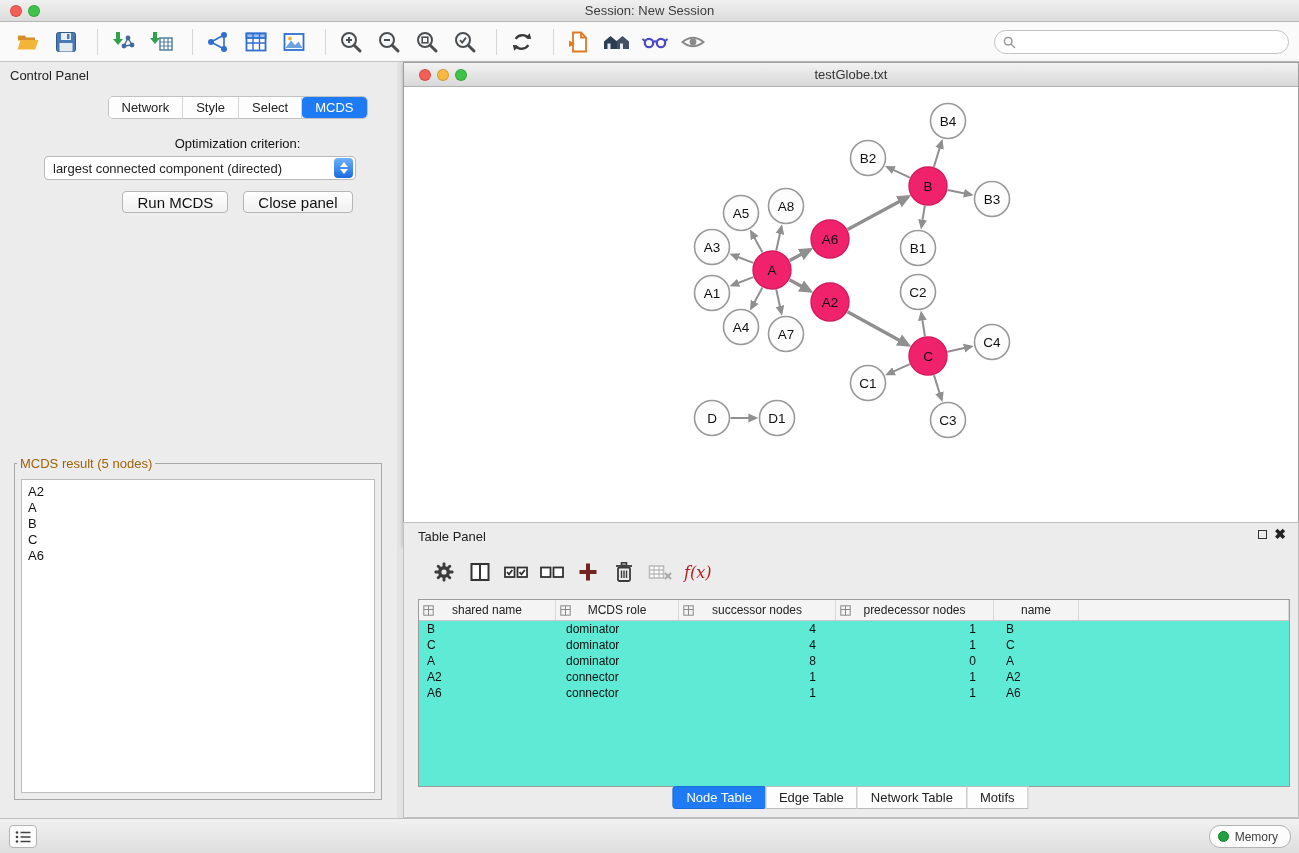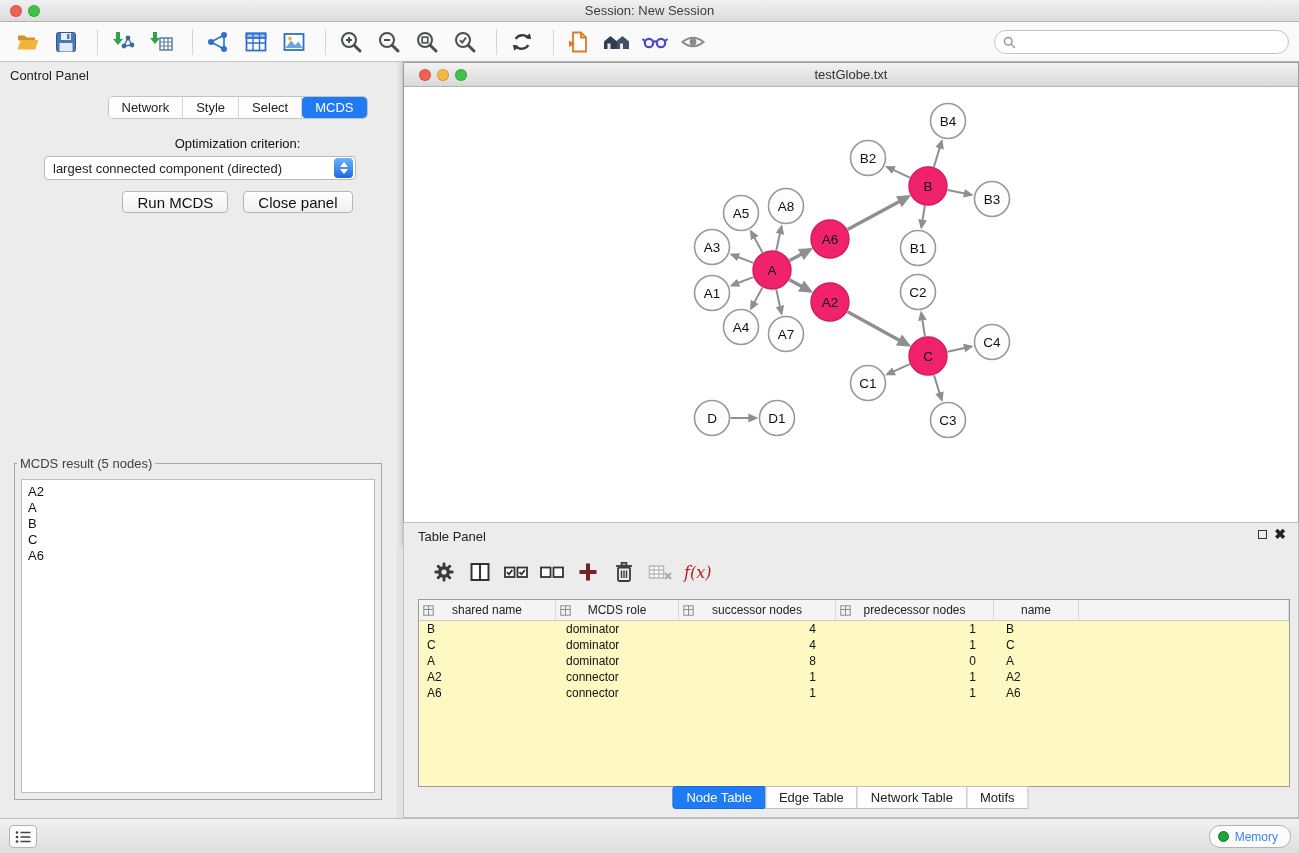--- a/index.html
+++ b/index.html
@@ -47,21 +47,21 @@
     background:linear-gradient(#6db2fb,#1a6ae0); display:flex; flex-direction:column; align-items:center; justify-content:center; gap:2px; }
   .dd-up { width:0;height:0;border-left:4px solid transparent;border-right:4px solid transparent;border-bottom:5px solid #fff; }
   .dd-down { width:0;height:0;border-left:4px solid transparent;border-right:4px solid transparent;border-top:5px solid #fff; }
 
   .btnrow { position:absolute; top:129px; width:100%; display:flex; justify-content:center; gap:15px; }
   .pushbtn { height:22px; padding:0 14px; font-size:15px; color:#111; background:linear-gradient(#ffffff,#f0f0f0);
     border:1px solid #b5b5b5; border-radius:4px; font-family:"Liberation Sans",sans-serif; }
 
   .result-fieldset { position:absolute; left:14px; top:394px; width:368px; height:344px;
     border:1px solid #a8a8a8; }
-  .result-legend { font-size:13px; padding:0 3px; margin-left:2px; color:#404040; }
+  .result-legend { font-size:13px; padding:0 3px; margin-left:2px; color:#a16207; }
   .result-list { position:absolute; left:6px; right:6px; top:8px; bottom:6px; background:#fff;
     border:1px solid #bdbdbd; padding:4px 6px; overflow:auto; }
   .mcds-item { font-size:13px; line-height:16px; color:#111; }
 
   
   .right-bg { position:absolute; left:397px; top:62px; right:0; bottom:35px; background:#e3e3e3; }
 
   
   .network-window { position:absolute; left:6px; top:0; right:0; height:484px; background:#fef9c3;
     border:1px solid #9e9e9e; box-shadow:0 1px 4px rgba(0,0,0,.25); }
@@ -71,21 +71,21 @@
   .grip { position:absolute; right:1px; bottom:1px; }
 
   
   .table-panel { position:absolute; left:6px; top:460px; right:0; height:296px; background:#ececec; border:1px solid #c0c0c0; }
   .table-panel .panel-head .ptitle { left:14px; }
   .table-panel .winctl { right:12px; }
   .table-toolbar { position:absolute; top:28px; left:0; right:0; height:42px; display:flex; align-items:center; padding-left:22px; }
   .ttbtn { width:36px; height:32px; display:flex; align-items:center; justify-content:center; }
   .fx-label { font-family:"DejaVu Serif", serif; font-style:italic; font-size:16px; color:#b91c1c; margin-left:6px; }
 
-  .dtable { position:absolute; left:14px; right:8px; top:76px; height:188px; background:#fef9c3; border:1px solid #9c9c9c; overflow:hidden; }
+  .dtable { position:absolute; left:14px; right:8px; top:76px; height:188px; background:#5eead4; border:1px solid #9c9c9c; overflow:hidden; }
   .thead { display:grid; grid-template-columns:137px 123px 157px 158px 85px 1fr; background:#f4f4f4; border-bottom:1px solid #c9c9c9; height:21px; }
   .thcell { position:relative; display:flex; align-items:center; justify-content:center; font-size:12px; color:#222;
     border-right:1px solid #d8d8d8; }
   .thcell .hicon { position:absolute; left:4px; top:5px; }
   .trow { display:grid; grid-template-columns:137px 123px 157px 158px 85px 1fr; height:16px; }
   .tcell { font-size:12px; line-height:16px; color:#111; white-space:nowrap; overflow:hidden; }
   .tcell.c0 { padding-left:8px; }
   .tcell.c1 { padding-left:10px; }
   .tcell.c2 { text-align:right; padding-right:20px; }
   .tcell.c3 { text-align:right; padding-right:18px; }
@@ -94,21 +94,21 @@
   .table-tabs { position:absolute; bottom:8px; left:50%; transform:translateX(-50%); display:flex; }
   .ttab { font-size:13px; padding:3px 13px; background:#fdfdfd; border:1px solid #bdbdbd; margin-left:-1px; color:#222; }
   .ttab.active { background:#1e7bf3; color:#fff; border-color:#1a6ad8; border-radius:3px; }
 
   
   .statusbar { position:absolute; left:0; right:0; bottom:0; height:35px; background:linear-gradient(#f1f1f1,#dedede);
     border-top:1px solid #bdbdbd; }
   .status-left-btn { position:absolute; left:9px; top:6px; width:28px; height:23px; background:#fcfcfc;
     border:1px solid #b3b3b3; border-radius:4px; display:flex; align-items:center; justify-content:center; }
   .memory-btn { position:absolute; right:8px; top:6px; height:23px; padding:0 12px 0 8px; background:#fcfcfc;
-    border:1px solid #b3b3b3; border-radius:11px; display:flex; align-items:center; gap:6px; font-size:12px; color:#3b82f6; }
+    border:1px solid #b3b3b3; border-radius:11px; display:flex; align-items:center; gap:6px; font-size:12px; color:#404040; }
   .memdot { width:11px; height:11px; border-radius:50%; background:#1fa33c; border:1px solid #157a2b; }
 </style>
 </head>
 <body>
 
 <div class="titlebar">
   <span class="light red" style="left:10px"></span>
   <span class="light green" style="left:28px"></span>
   <div class="title">Session: New Session</div>
 </div>

